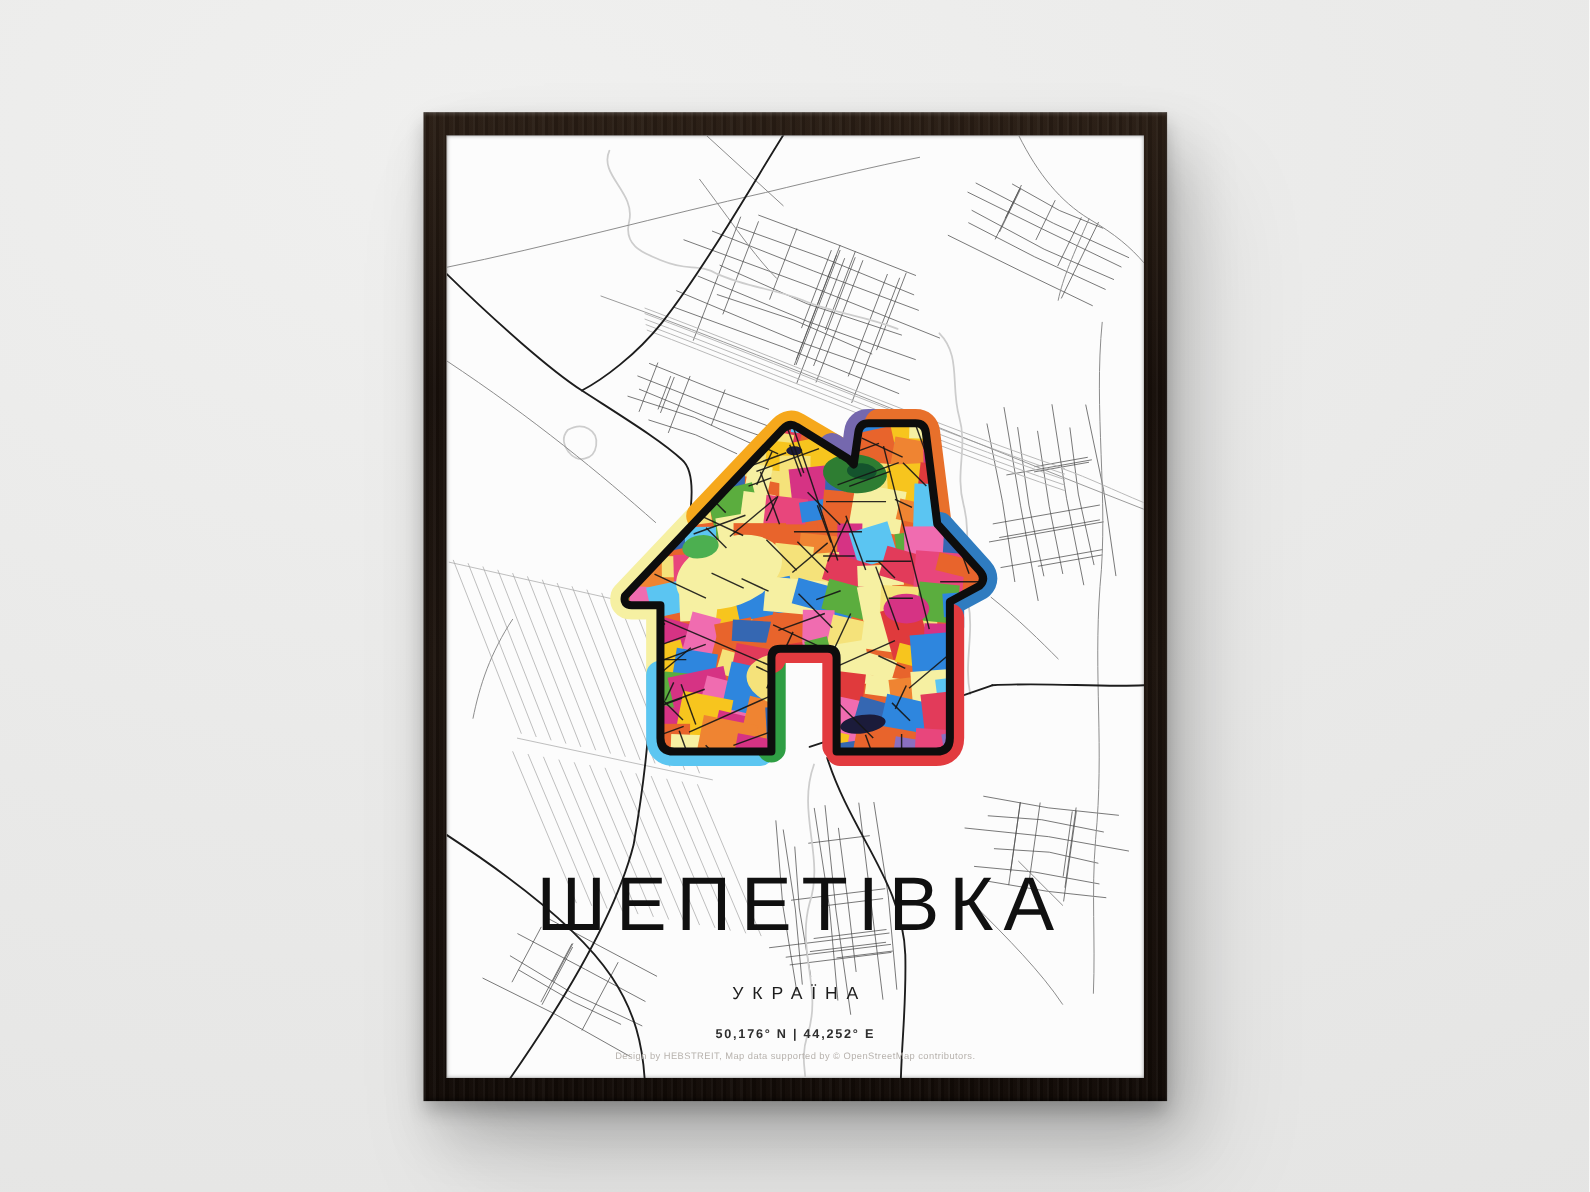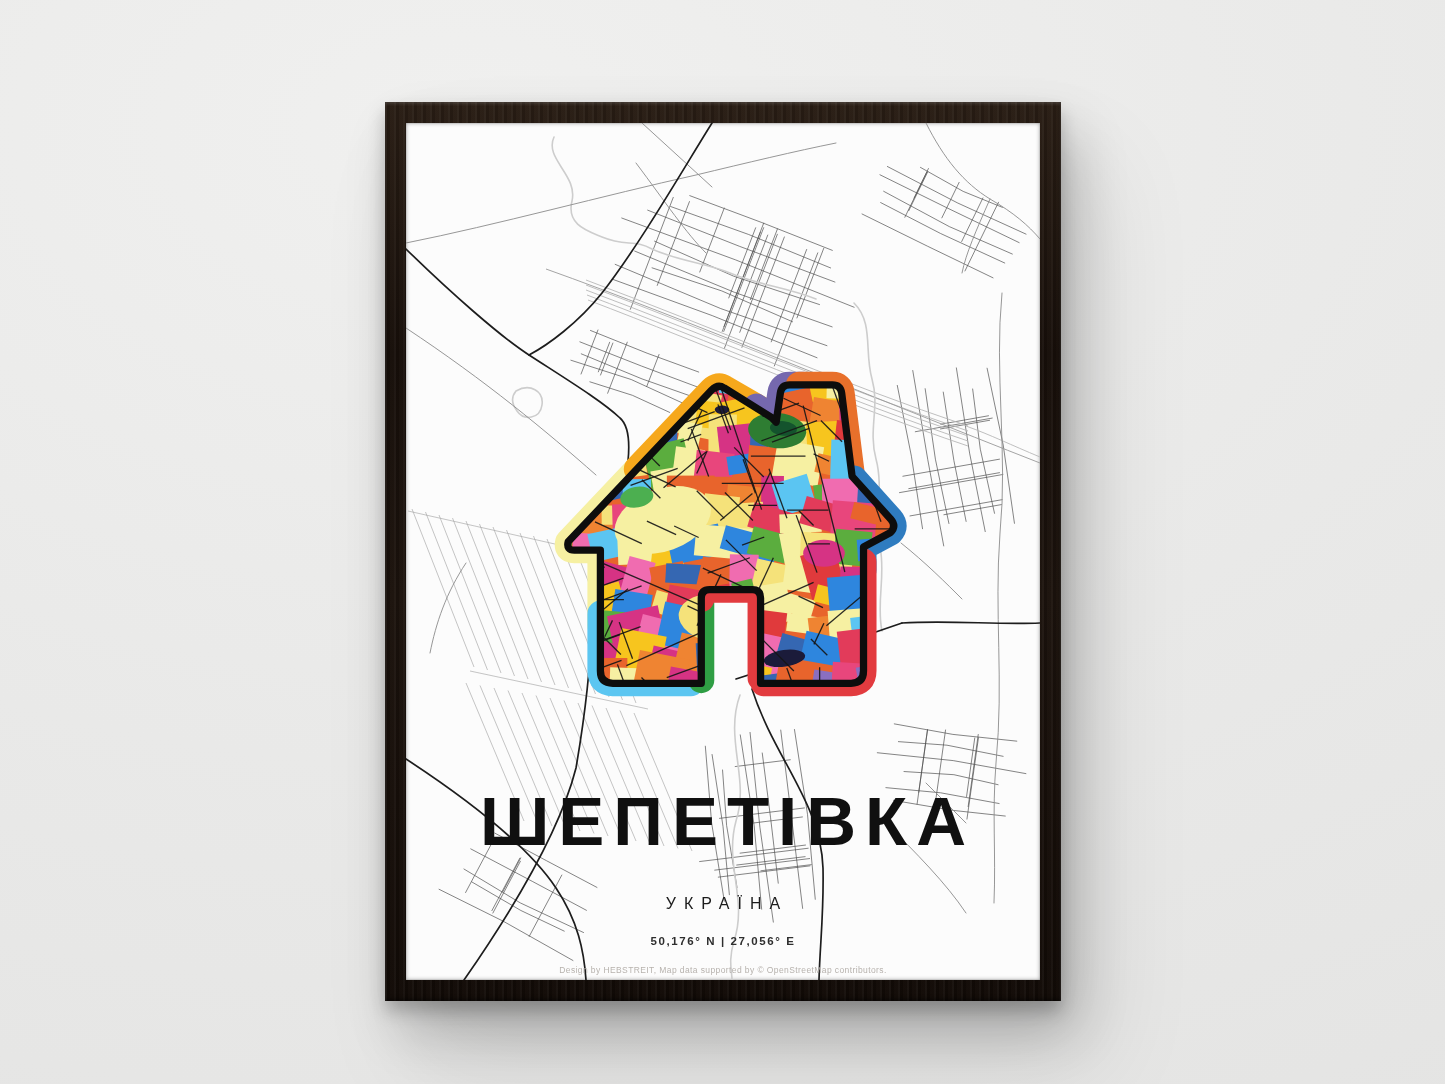--- a/index.html
+++ b/index.html
@@ -21,24 +21,24 @@
   #map .w17 path{stroke-width:1.7;stroke-linecap:round;}
   #map .w09 path{stroke-width:0.9;stroke-linecap:round;}
   #map .w16 path{stroke-width:1.6;stroke-linecap:round;}
   #rail path{stroke-width:0.9;}
   #fields path{stroke-width:0.65;}
   #clusters path{stroke-width:0.75;opacity:0.92;}
   #mosaic path{stroke-width:1.25;opacity:0.9;}
   .ring{fill:none;stroke-width:25;stroke-linecap:round;stroke-linejoin:round;}
   .outline{fill:none;stroke-width:7;stroke-linejoin:round;}
   .text-block{position:absolute;left:0;right:0;top:664px;text-align:center;color:#101010;}
-  .title{font-weight:700;font-size:69px;line-height:1;letter-spacing:9px;text-indent:9px;}
+  .title{font-weight:400;font-size:69px;line-height:1;letter-spacing:9px;text-indent:9px;}
   .country{margin-top:40px;font-weight:500;font-size:16px;line-height:1;letter-spacing:8px;text-indent:8px;color:#1c1c1c;}
   .coords{margin-top:24px;font-weight:700;font-size:11.5px;line-height:1;letter-spacing:1.6px;color:#2e2e2e;}
-  .credit{margin-top:18px;font-weight:400;font-size:8.5px;line-height:1;letter-spacing:0.4px;color:#b7b2ad;}
+  .credit{margin-top:8px;font-weight:400;font-size:8.5px;line-height:1;letter-spacing:0.4px;color:#b7b2ad;}
 </style>
 </head>
 <body>
 
 <div class="stage">
   <div class="frame">
     <div class="poster">
 
       <svg id="map" width="634" height="857" viewBox="0 0 634 857">
         <defs>
@@ -541,19 +541,19 @@
                 <path d="M 314.2 5.3 L 296.3 43.6"></path>
               </g>
             </g>
           <path class="outline" d="M 47 307 Q 35 307 35 295 L 35 179 L 10 179 Q 2 179 4 171 L 142 25 Q 148 19 154 23 L 199 51 L 204 56 L 208 28 Q 209 20 217 20 L 258 20 Q 266 20 267 28 L 277 108 L 314 149 Q 320 156 314 162 L 288 176 L 288 295 Q 288 307 276 307 L 189 307 L 189 225 Q 189 217 181 217 L 140 217 Q 132 217 132 225 L 132 307 Z" stroke="#0d0d0d"></path>
         </g>
       </svg>
 
       <div class="text-block">
         <div class="title">ШЕПЕТІВКА</div>
         <div class="country">УКРАЇНА</div>
-        <div class="coords">50,176° N | 27,056° E</div>
+        <div class="coords">50,176° N | 44,252° E</div>
         <div class="credit">Design by HEBSTREIT, Map data supported by © OpenStreetMap contributors.</div>
       </div>
 
     </div>
   </div>
 </div>
 
 </body></html>

